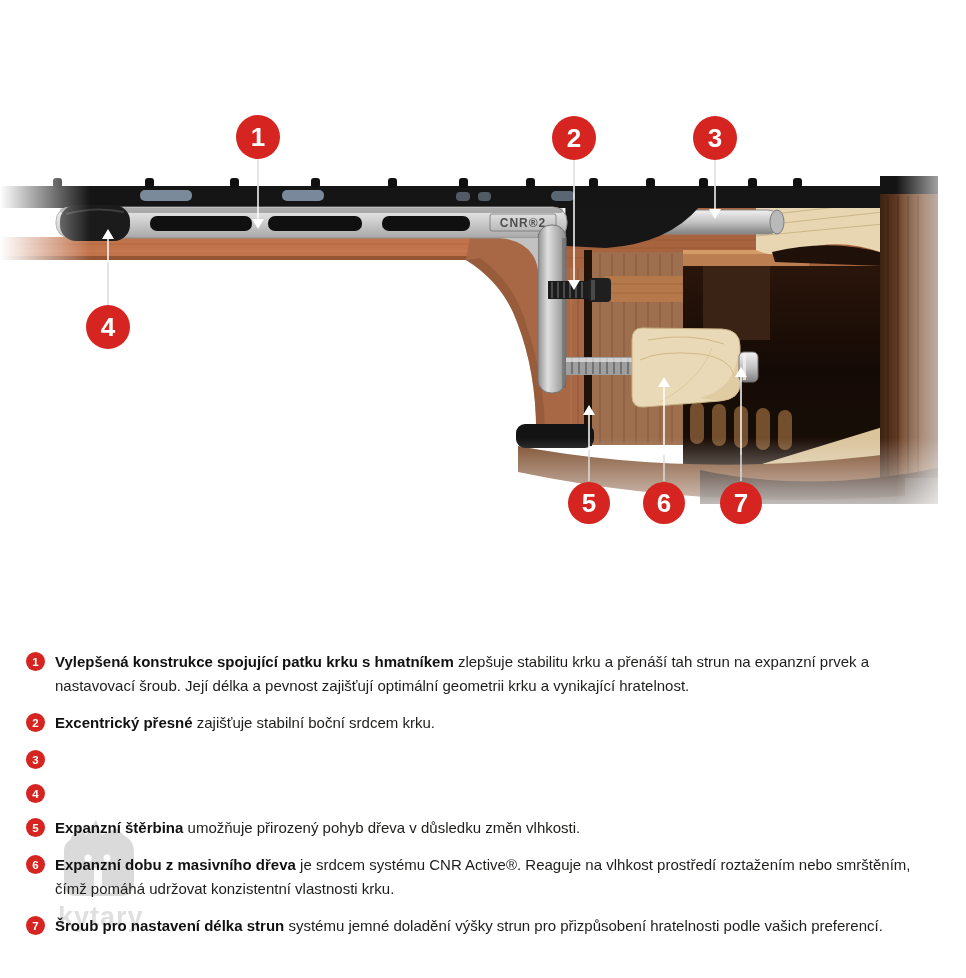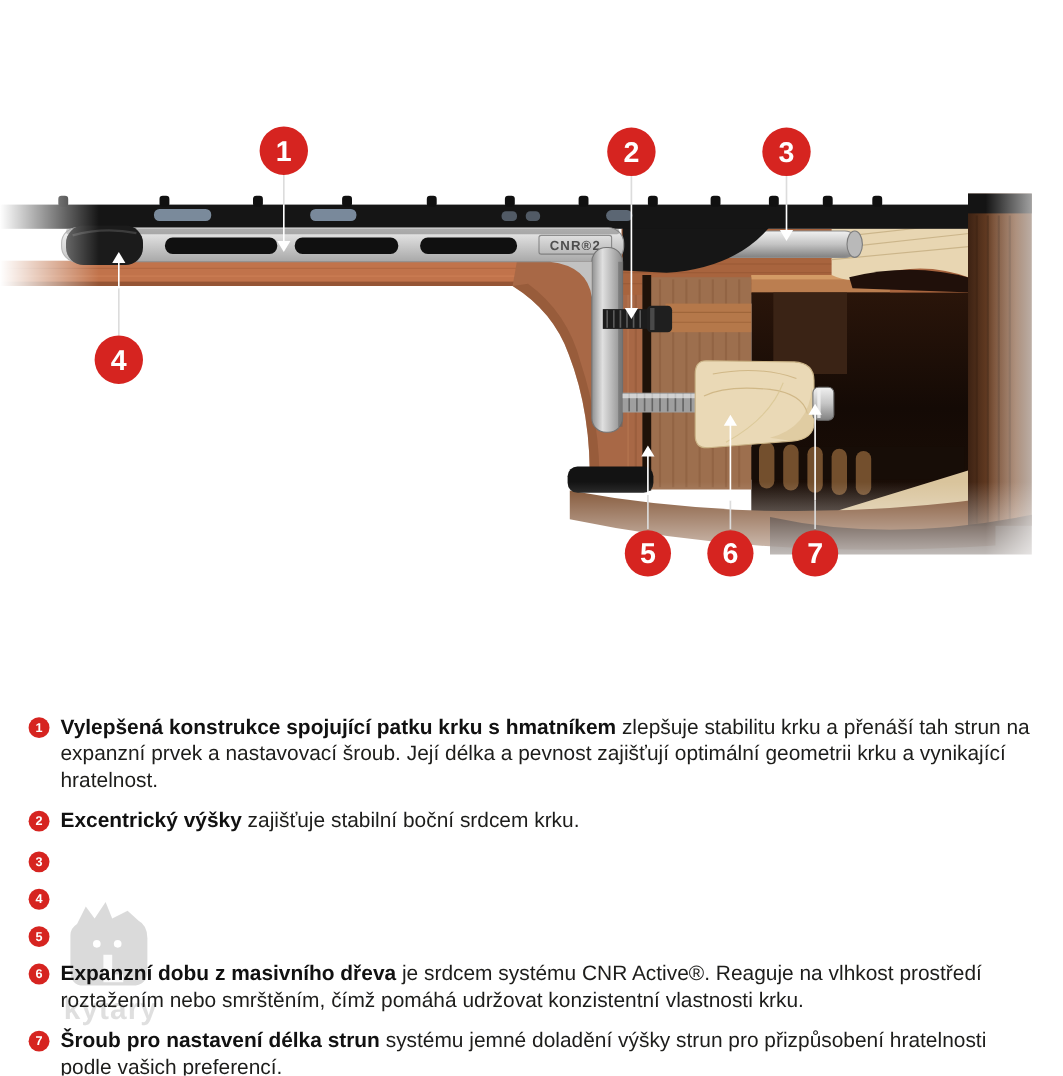--- a/index.html
+++ b/index.html
@@ -4,21 +4,21 @@
 <style>
   html,body{margin:0;padding:0;background:#fff;}
   #stage{position:relative;width:966px;height:978px;background:#fff;overflow:hidden;
          font-family:"Liberation Sans",sans-serif;}
   
   #legend{position:absolute;left:26px;top:650px;width:916px;z-index:2;}
   .item{display:flex;align-items:flex-start;margin-bottom:13px;}
   .bullet{flex:0 0 auto;width:19px;height:19px;border-radius:50%;background:#d62420;
           color:#fff;font-size:11.5px;font-weight:bold;display:flex;align-items:center;
           justify-content:center;margin-top:2px;}
-  .txt{margin:0 0 0 10px;font-size:19px;line-height:24px;color:#1d1d1b;}
+  .txt{margin:0 0 0 10px;font-size:15px;line-height:24px;color:#1d1d1b;}
   .txt b{color:#111;}
   
   #watermark{position:absolute;left:52px;top:818px;z-index:1;opacity:.55;}
   
   #art{position:absolute;left:0;top:0;z-index:0;}
   .co-num{font-size:26px;font-weight:bold;fill:#fff;text-anchor:middle;
           font-family:"Liberation Sans",sans-serif;}
   .stamp{font-size:12px;font-weight:bold;fill:#4e4e4e;letter-spacing:1px;
          font-family:"Liberation Sans",sans-serif;}
 </style>
@@ -331,30 +331,31 @@
     <text x="6" y="108" font-size="27" font-weight="bold" fill="#c6c6c6" letter-spacing="1" font-family="Liberation Sans, sans-serif">kytary</text>
   </svg>
 
   <div id="legend">
     <div class="item">
       <span class="bullet">1</span>
       <p class="txt"><b>Vylepšená konstrukce spojující patku krku s hmatníkem</b><span> zlepšuje stabilitu krku a přenáší tah strun na expanzní prvek a nastavovací šroub. Její délka a pevnost zajišťují optimální geometrii krku a vynikající hratelnost.</span></p>
     </div>
     <div class="item">
       <span class="bullet">2</span>
-      <p class="txt"><b>Excentrický výšky</b><span> zajišťuje stabilní boční srdcem krku.</span></p>
+      <p class="txt"><b>Excentrický přesné</b><span> zajišťuje stabilní boční srdcem krku.</span></p>
     </div>
     <div class="item">
       <span class="bullet">3</span>
     </div>
     <div class="item">
       <span class="bullet">4</span>
     </div>
     <div class="item">
       <span class="bullet">5</span>
+      <p class="txt"><b>Expanzní štěrbina</b><span> umožňuje přirozený pohyb dřeva v důsledku změn vlhkosti.</span></p>
     </div>
     <div class="item">
       <span class="bullet">6</span>
       <p class="txt"><b>Expanzní dobu z masivního dřeva</b><span> je srdcem systému CNR Active®. Reaguje na vlhkost prostředí roztažením nebo smrštěním, čímž pomáhá udržovat konzistentní vlastnosti krku.</span></p>
     </div>
     <div class="item">
       <span class="bullet">7</span>
       <p class="txt"><b>Šroub pro nastavení délka strun</b><span> systému jemné doladění výšky strun pro přizpůsobení hratelnosti podle vašich preferencí.</span></p>
     </div>
   </div>

